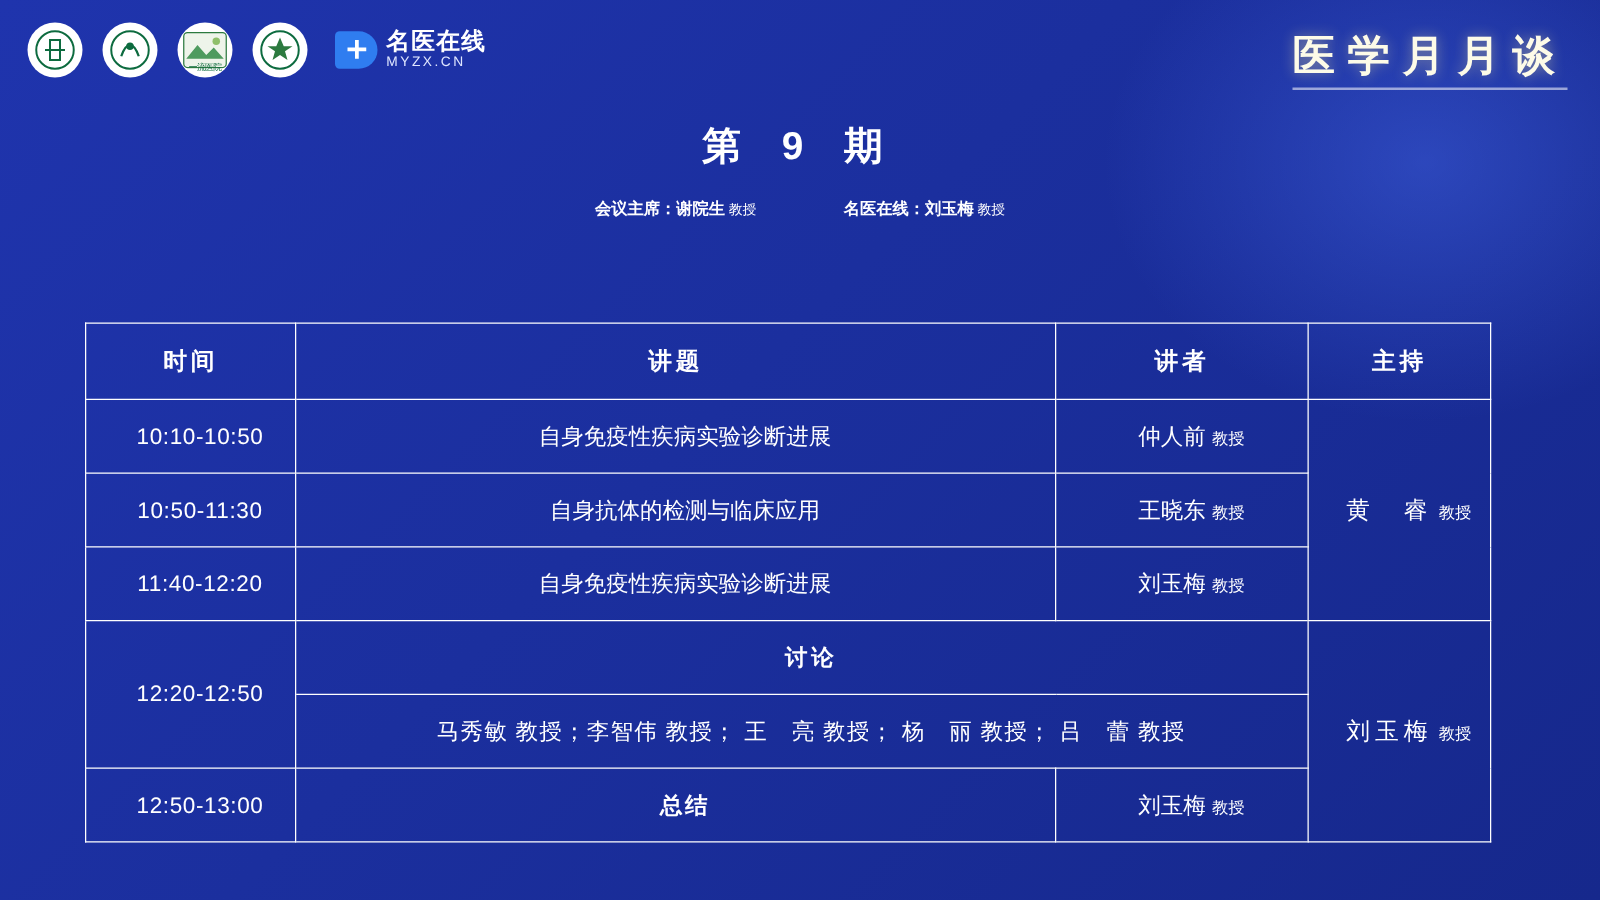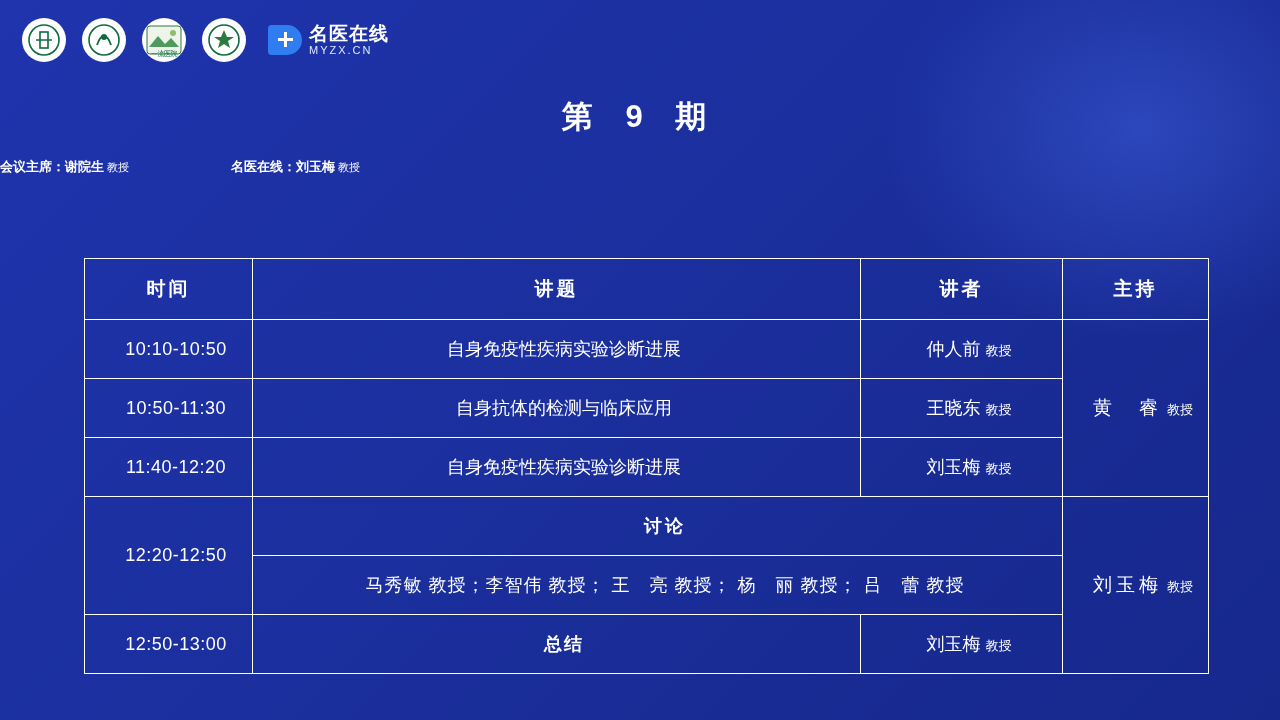--- a/index.html
+++ b/index.html
@@ -150,33 +150,34 @@
   .maintitle {
     font-size: 30px;
     font-weight: bold;
     letter-spacing: 2px;
     color: #f7f4c8;
     text-shadow: 0 0 8px rgba(255,240,150,0.35);
   }
   .chairs {
     margin-top: 20px;
     display: flex;
-    gap: 102px;
+    justify-content: center;
+    gap: 70px;
     font-size: 13px;
     color: #ffffff;
   }
   .chairs .lbl { font-weight: bold; }
   .chairs .nm  { font-weight: bold; }
   .chairs .ttl { font-size: 11px; font-weight: normal; margin-left: 3px; }
 
   
   table.agenda {
     position: absolute;
     top: 258px;
-    left: 84px;
+    left: 68px;
     width: 1124px;
     border-collapse: collapse;
     table-layout: fixed;
   }
   table.agenda th,
   table.agenda td {
     border: 1px solid #ffffff;
     color: #ffffff;
     text-align: center;
     vertical-align: middle;
@@ -456,20 +457,21 @@
 
     <div class="logo-myzx">
       <div class="myzx-mark"></div>
       <div class="myzx-text">
         <div class="cn">名医在线</div>
         <div class="en">MYZX.CN</div>
       </div>
     </div>
   </div>
 
+  <div class="brand">医学月月谈</div>
 
   <div class="title-block">
     <div class="issue">第 9 期</div>
     <div class="chairs">
       <div>
         <span class="lbl">会议主席：</span><span class="nm">谢院生</span><span class="ttl">教授</span>
       </div>
       <div>
         <span class="lbl">名医在线：</span><span class="nm">刘玉梅</span><span class="ttl">教授</span>
       </div>

